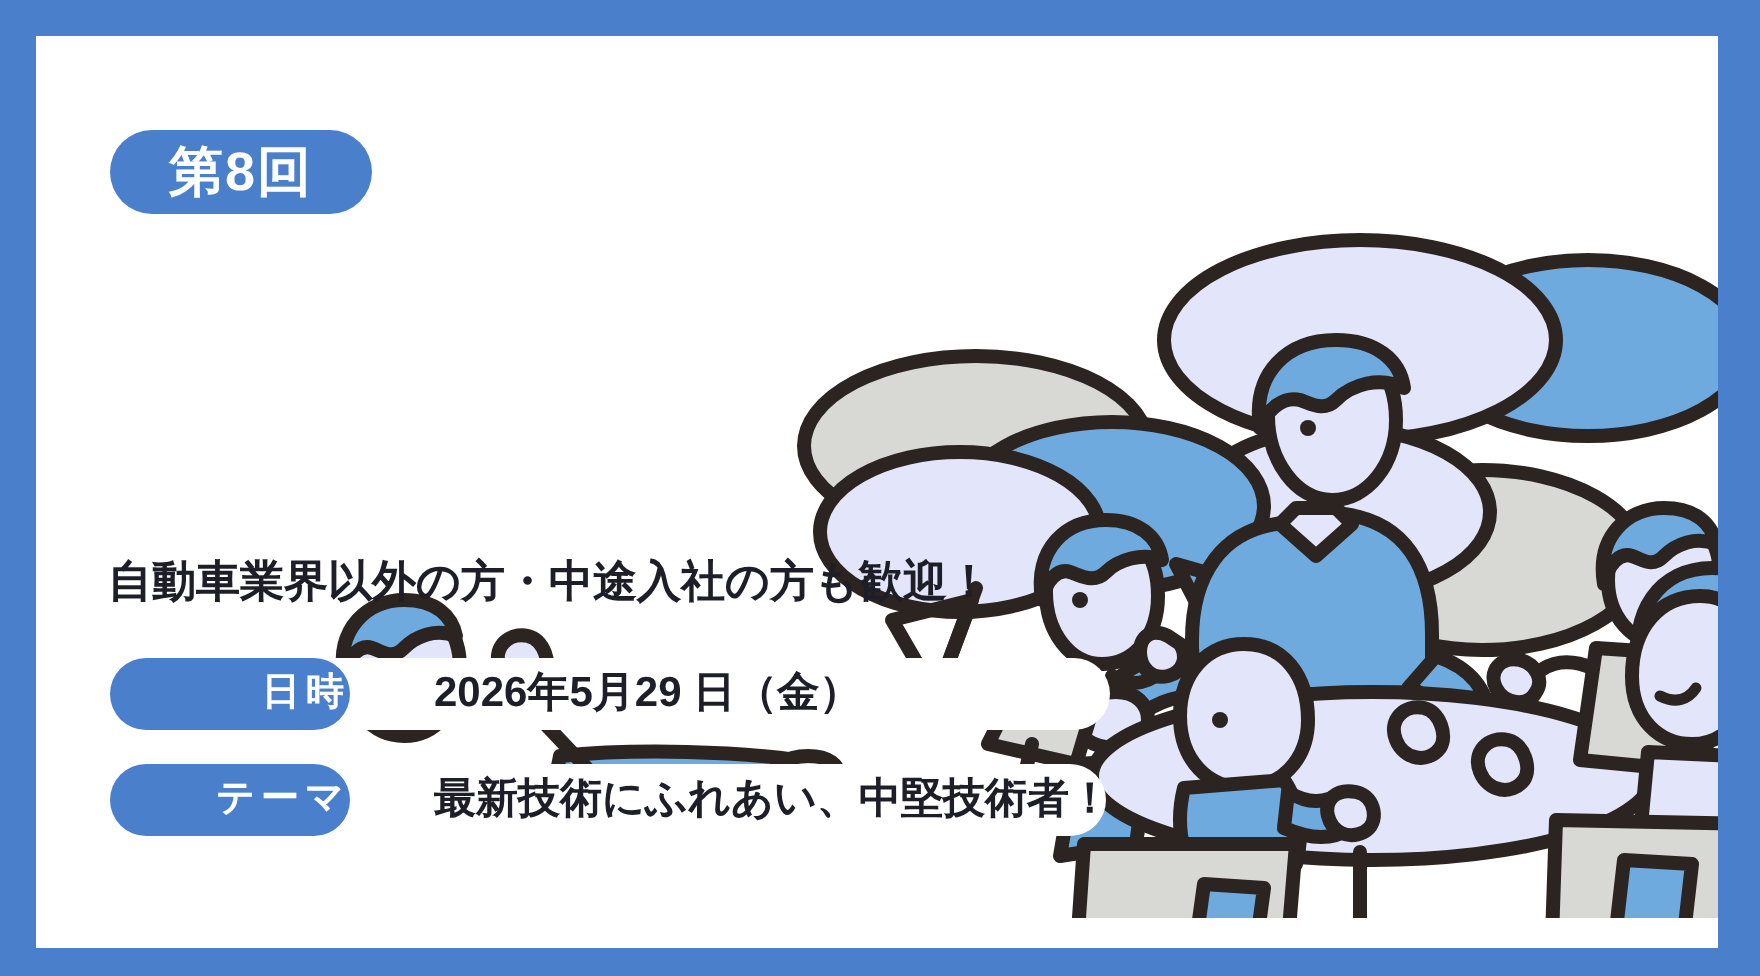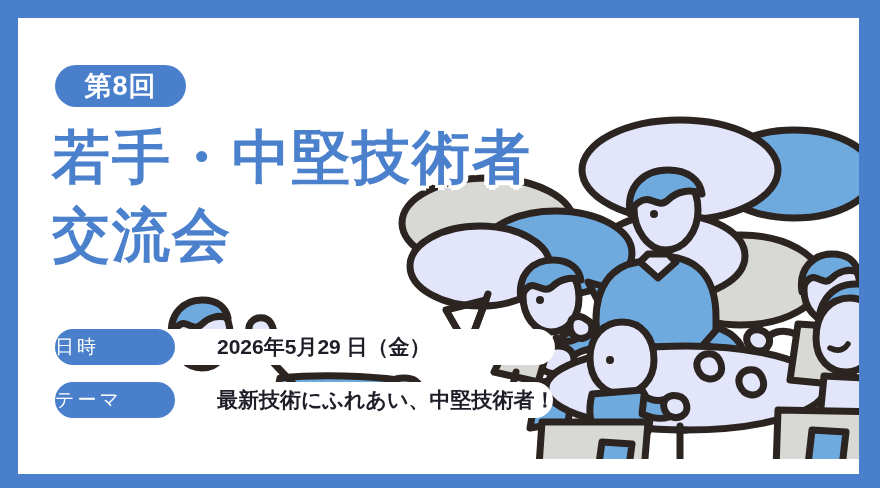--- a/index.html
+++ b/index.html
@@ -95,23 +95,23 @@
     border-radius:18px;
   }
   .inforow .pill{
     position:absolute;
     left:0;top:0;
     width:120px;height:36px;
     background:#4A7FCB;
     border-radius:18px;
     color:#ffffff;
     font-size:19px;
-    font-weight:normal;
+    font-weight:bold;
     line-height:36px;
-    text-align:left;
+    text-align:right;
     letter-spacing:3px;
     box-sizing:border-box;
   }
   .inforow .val{
     position:absolute;
     left:138px;top:0;
     height:36px;
     line-height:36px;
     font-size:21px;
     font-weight:bold;
@@ -264,25 +264,22 @@
 
       <g>
         <path class="ln" d="M300 392 l-72 -76"></path>
       </g>
     </svg>
 
     <div class="textblock">
 
       <div class="badge">第8回</div>
 
-      <div class="title">
-        <span>若手・中堅技術者</span>
-        <span class="l2">交流会</span>
-      </div>
-
+
+      <div class="subtitle">自動車業界以外の方・中途入社の方も歓迎！</div>
 
       <div class="inforow" id="row-date">
         <div class="bar"></div>
         <div class="pill">日時</div>
         <div class="val">2026年5月29 日（金）</div>
       </div>
 
       <div class="inforow" id="row-theme">
         <div class="bar"></div>
         <div class="pill">テーマ</div>

